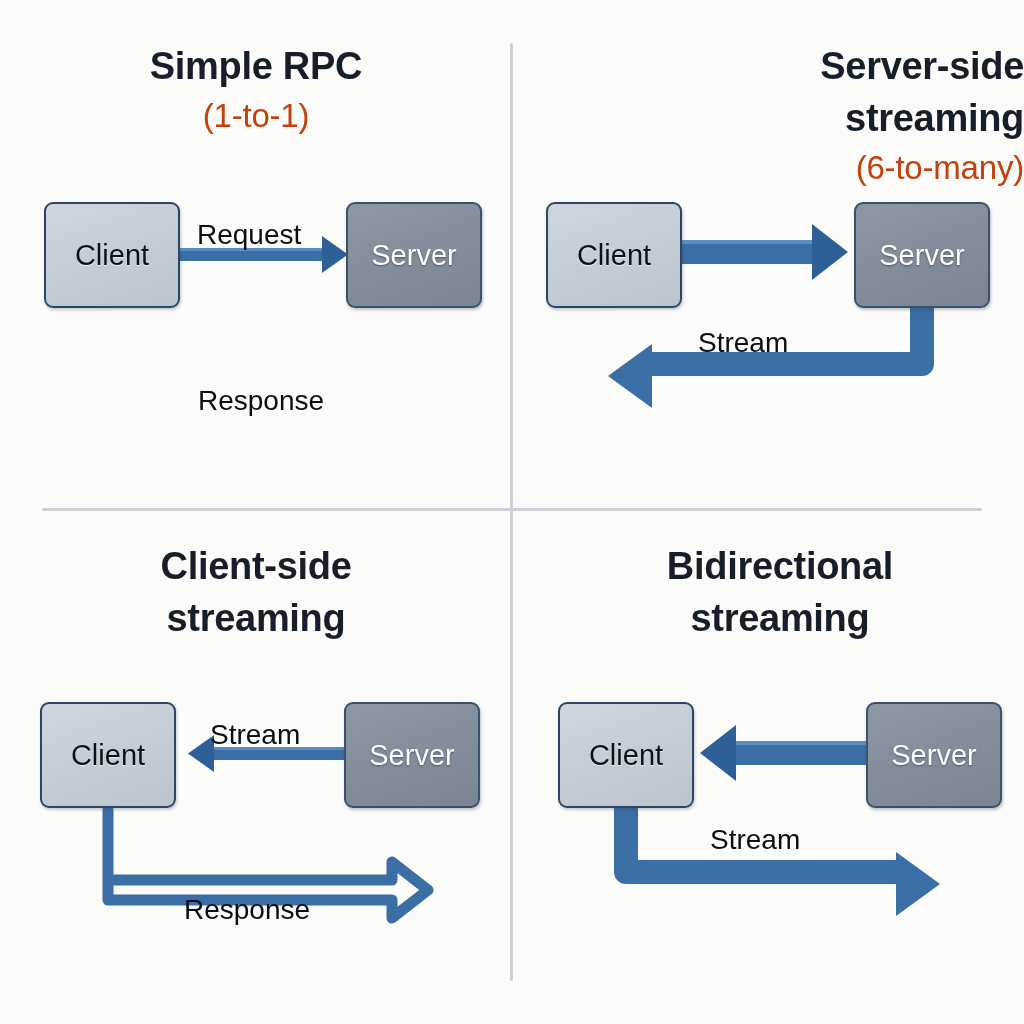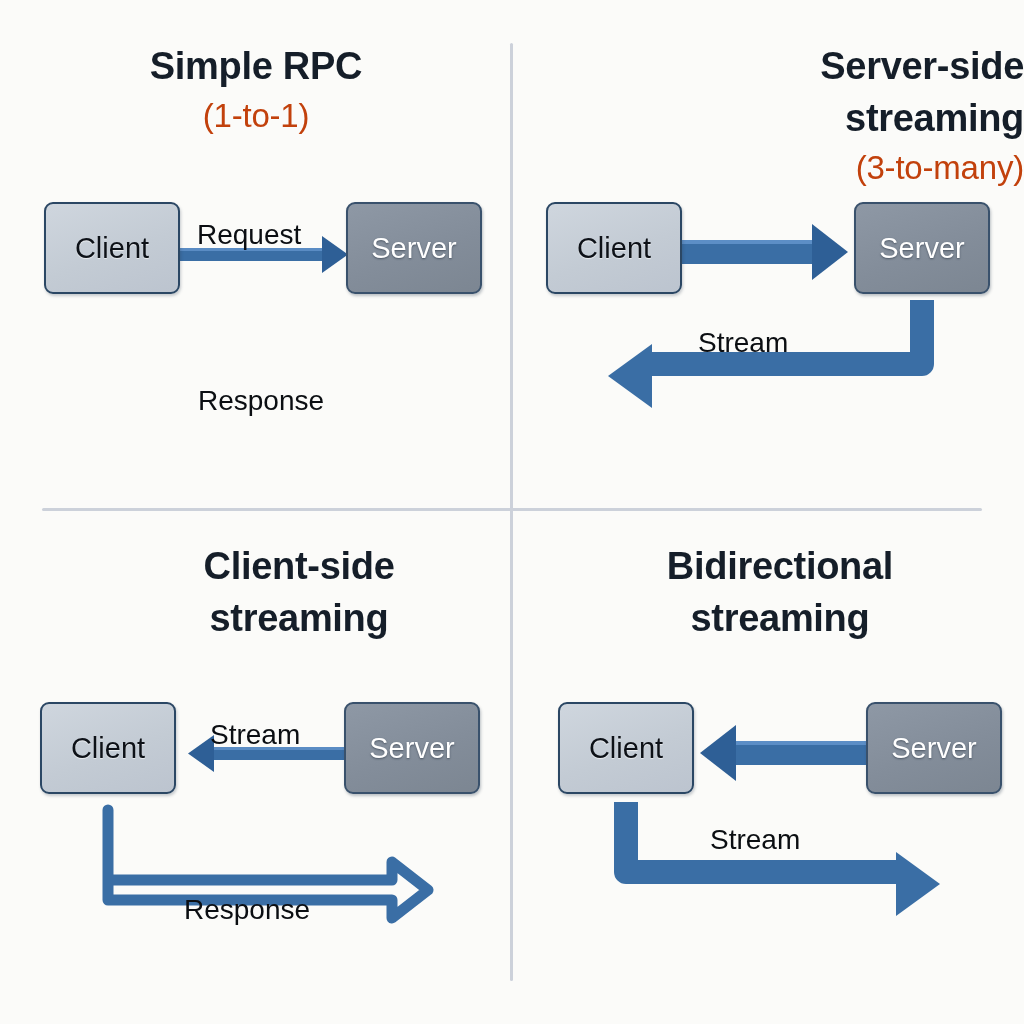--- a/index.html
+++ b/index.html
@@ -67,21 +67,21 @@
     font-weight: normal;
     color: #c2410c;
     line-height: 48px;
     letter-spacing: -0.2px;
   }
 
   
   .node {
     position: absolute;
     width: 136px;
-    height: 92px;
+    height: 106px;
     border-radius: 9px;
     display: flex;
     align-items: center;
     justify-content: center;
     font-size: 29px;
     box-sizing: border-box;
     z-index: 4;
   }
   .node-client {
     background: linear-gradient(160deg, #cfd6de 0%, #c3cbd4 55%, #bcc4cf 100%);
@@ -151,21 +151,21 @@
 
     <div class="edge-label" style="left:197px; top:219px;">Request</div>
     <div class="edge-label" style="left:198px; top:385px;">Response</div>
   </div>
 
   <div class="quad q2">
 
     <div class="title-block" style="top:40px;text-align:right;">
       <div class="title">Server-side</div>
       <div class="title">streaming</div>
-      <div class="subtitle">(3-to-many)</div>
+      <div class="subtitle">(6-to-many)</div>
     </div>
 
     <svg class="arrows" viewBox="0 0 512 512">
 
       <g>
         <rect x="166" y="240" width="142" height="24" fill="#3a6ea5"></rect>
         <rect x="166" y="240" width="142" height="4" fill="#5c8ec6"></rect>
         <polygon points="300,224 336,252 300,280" fill="#2e5f96"></polygon>
       </g>
 
@@ -180,21 +180,21 @@
     </div>
     <div class="node node-server" style="left:342px; top:202px;">
       <span>Server</span>
     </div>
 
     <div class="edge-label" style="left:186px; top:327px;">Stream</div>
   </div>
 
   <div class="quad q3">
 
-    <div class="title-block" style="top:28px;margin-left:43px;">
+    <div class="title-block" style="top:28px;">
       <div class="title">Client-side</div>
       <div class="title">streaming</div>
     </div>
 
     <svg class="arrows" viewBox="0 0 512 512">
 
       <g>
         <rect x="210" y="235" width="140" height="13" fill="#3a6ea5"></rect>
         <rect x="210" y="235" width="140" height="3" fill="#5a8cc4"></rect>
         <polygon points="214,223 188,241.5 214,260" fill="#2e5f96"></polygon>

